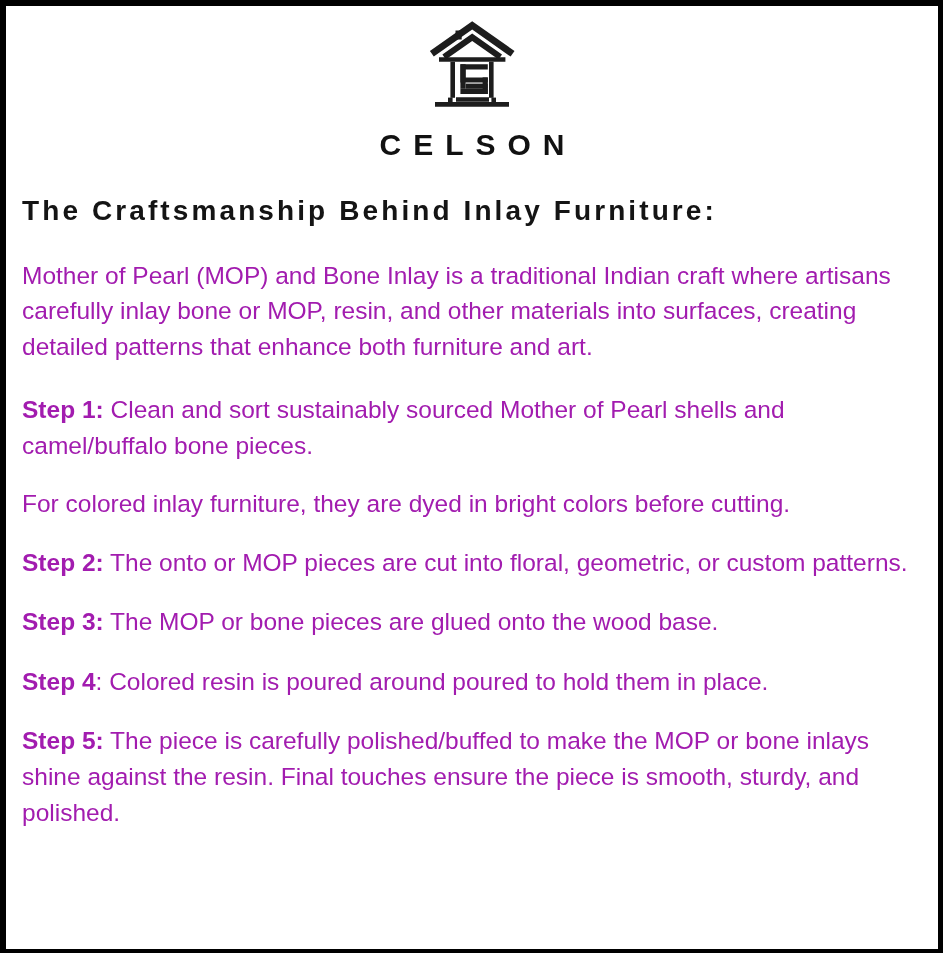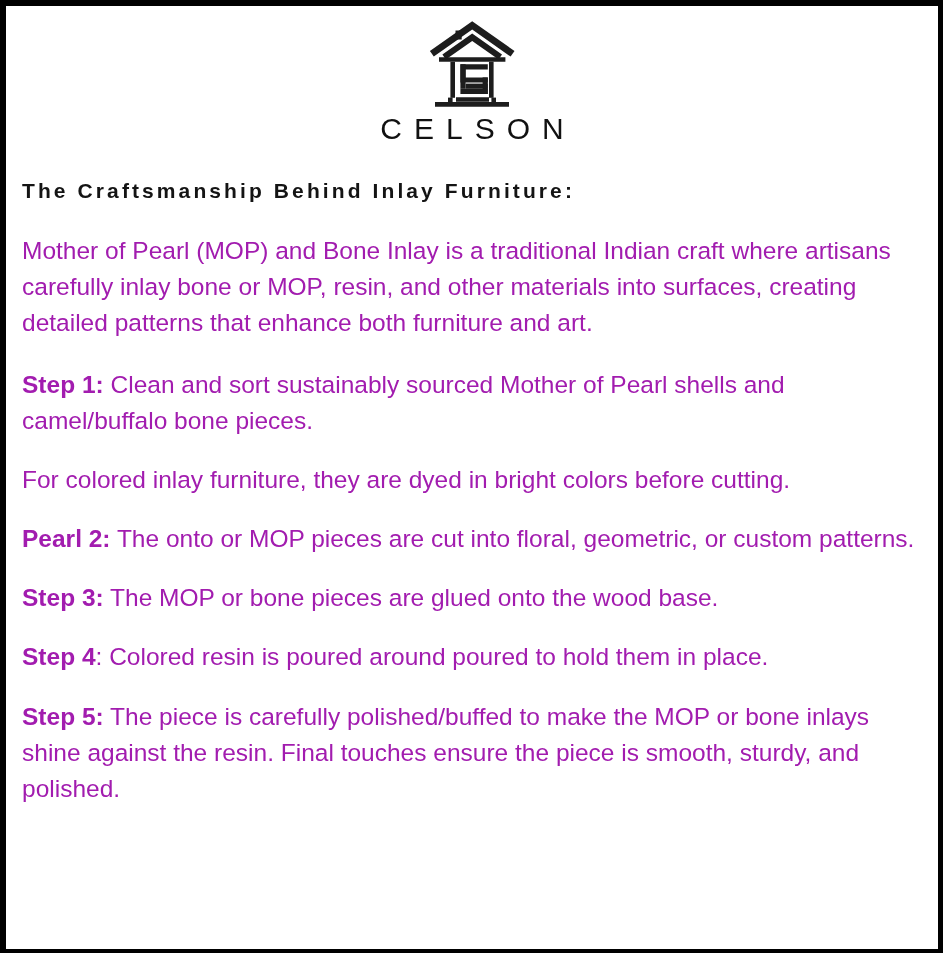--- a/index.html
+++ b/index.html
@@ -37,32 +37,33 @@
     text-align: center;
     padding-top: 4px;
   }
   .logo-mark {
     display: block;
     margin: 0 auto;
     width: 92px;
     height: 96px;
   }
   .brand-name {
+    margin-top: 16px;
     font-size: 30px;
-    font-weight: 400;
+    font-weight: 700;
     letter-spacing: 12px;
     text-indent: 12px;
     color: #111111;
     line-height: 1;
   }
 
   
   .doc-heading {
     margin-top: 34px;
-    font-size: 21px;
+    font-size: 28px;
     font-weight: 700;
     letter-spacing: 3.1px;
     color: #141414;
     line-height: 1.2;
     white-space: nowrap;
   }
 
   
   .body-copy {
     margin-top: 30px;
@@ -130,21 +131,21 @@
 
       <p class="para">
         <span class="lead">Step 1:</span><span> Clean and sort sustainably sourced Mother of Pearl shells and camel/buffalo bone pieces.</span>
       </p>
 
       <p class="para">
         <span>For colored inlay furniture, they are dyed in bright colors before cutting.</span>
       </p>
 
       <p class="para">
-        <span class="lead">Pearl 2:</span><span> The onto or MOP pieces are cut into floral, geometric, or custom patterns.</span>
+        <span class="lead">Step 2:</span><span> The onto or MOP pieces are cut into floral, geometric, or custom patterns.</span>
       </p>
 
       <p class="para tight">
         <span class="lead">Step 3:</span><span> The MOP or bone pieces are glued onto the wood base.</span>
       </p>
 
       <p class="para tight">
         <span class="lead">Step 4</span><span>: Colored resin is poured around poured to hold them in place.</span>
       </p>
 

